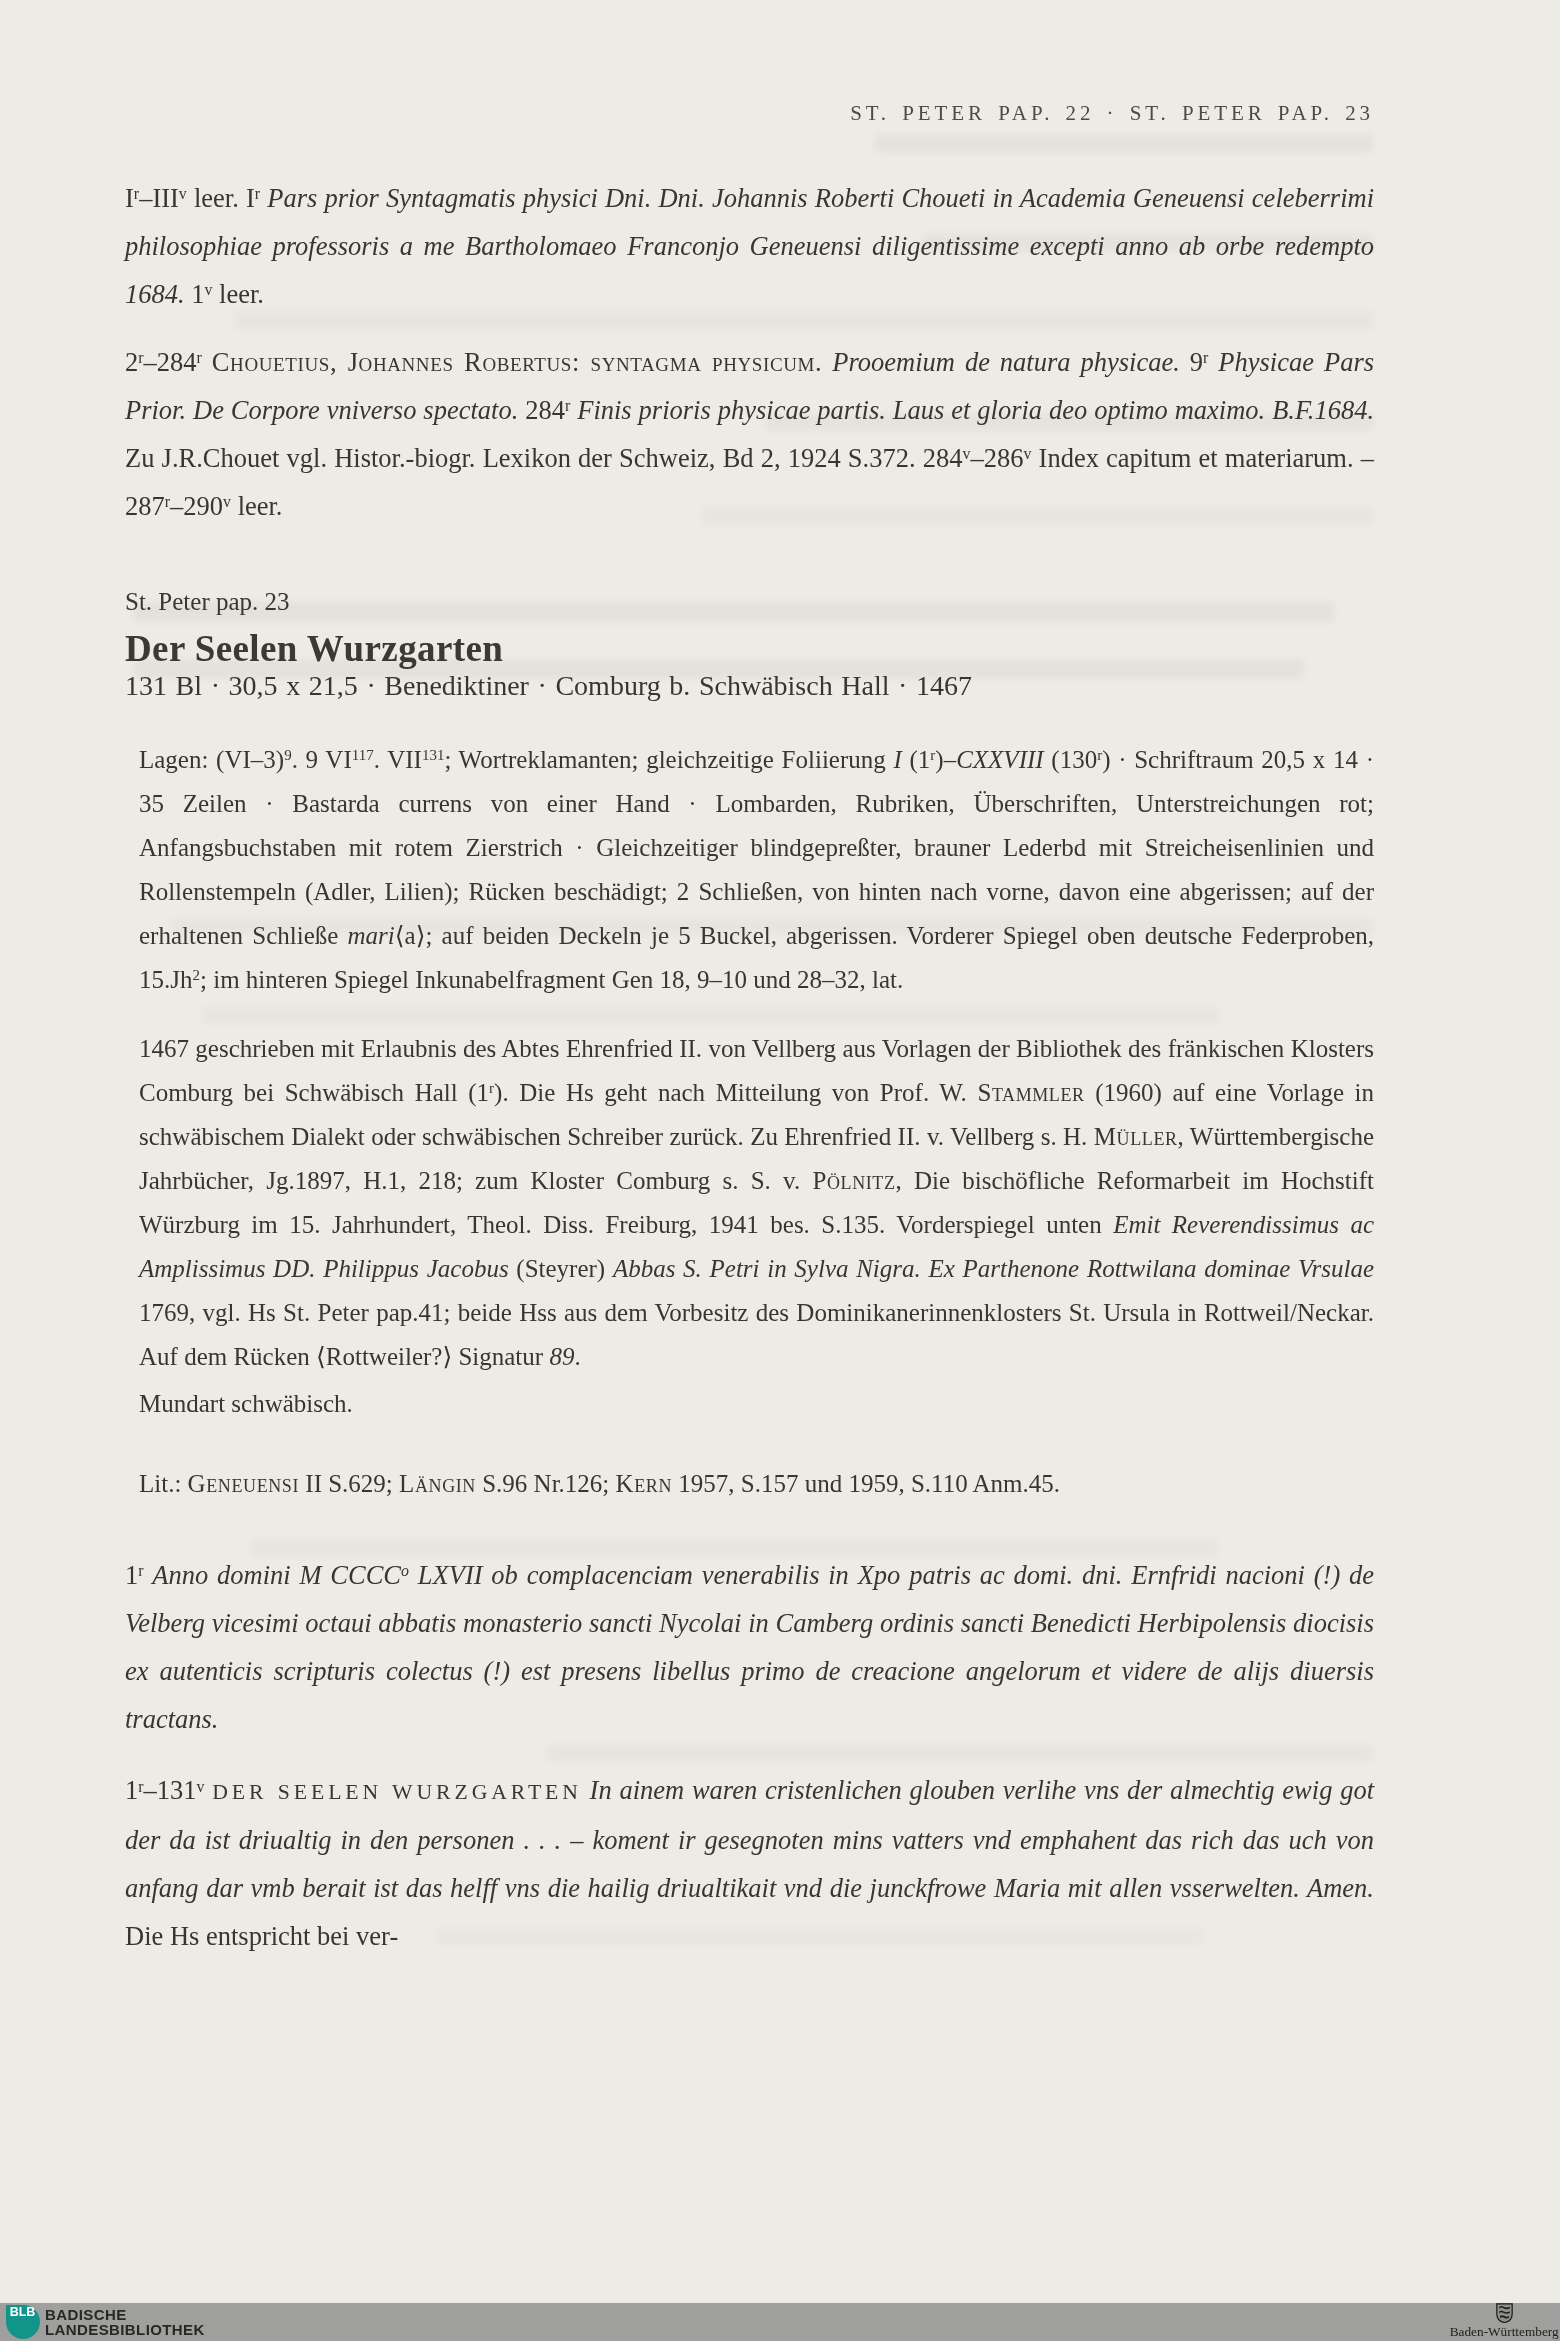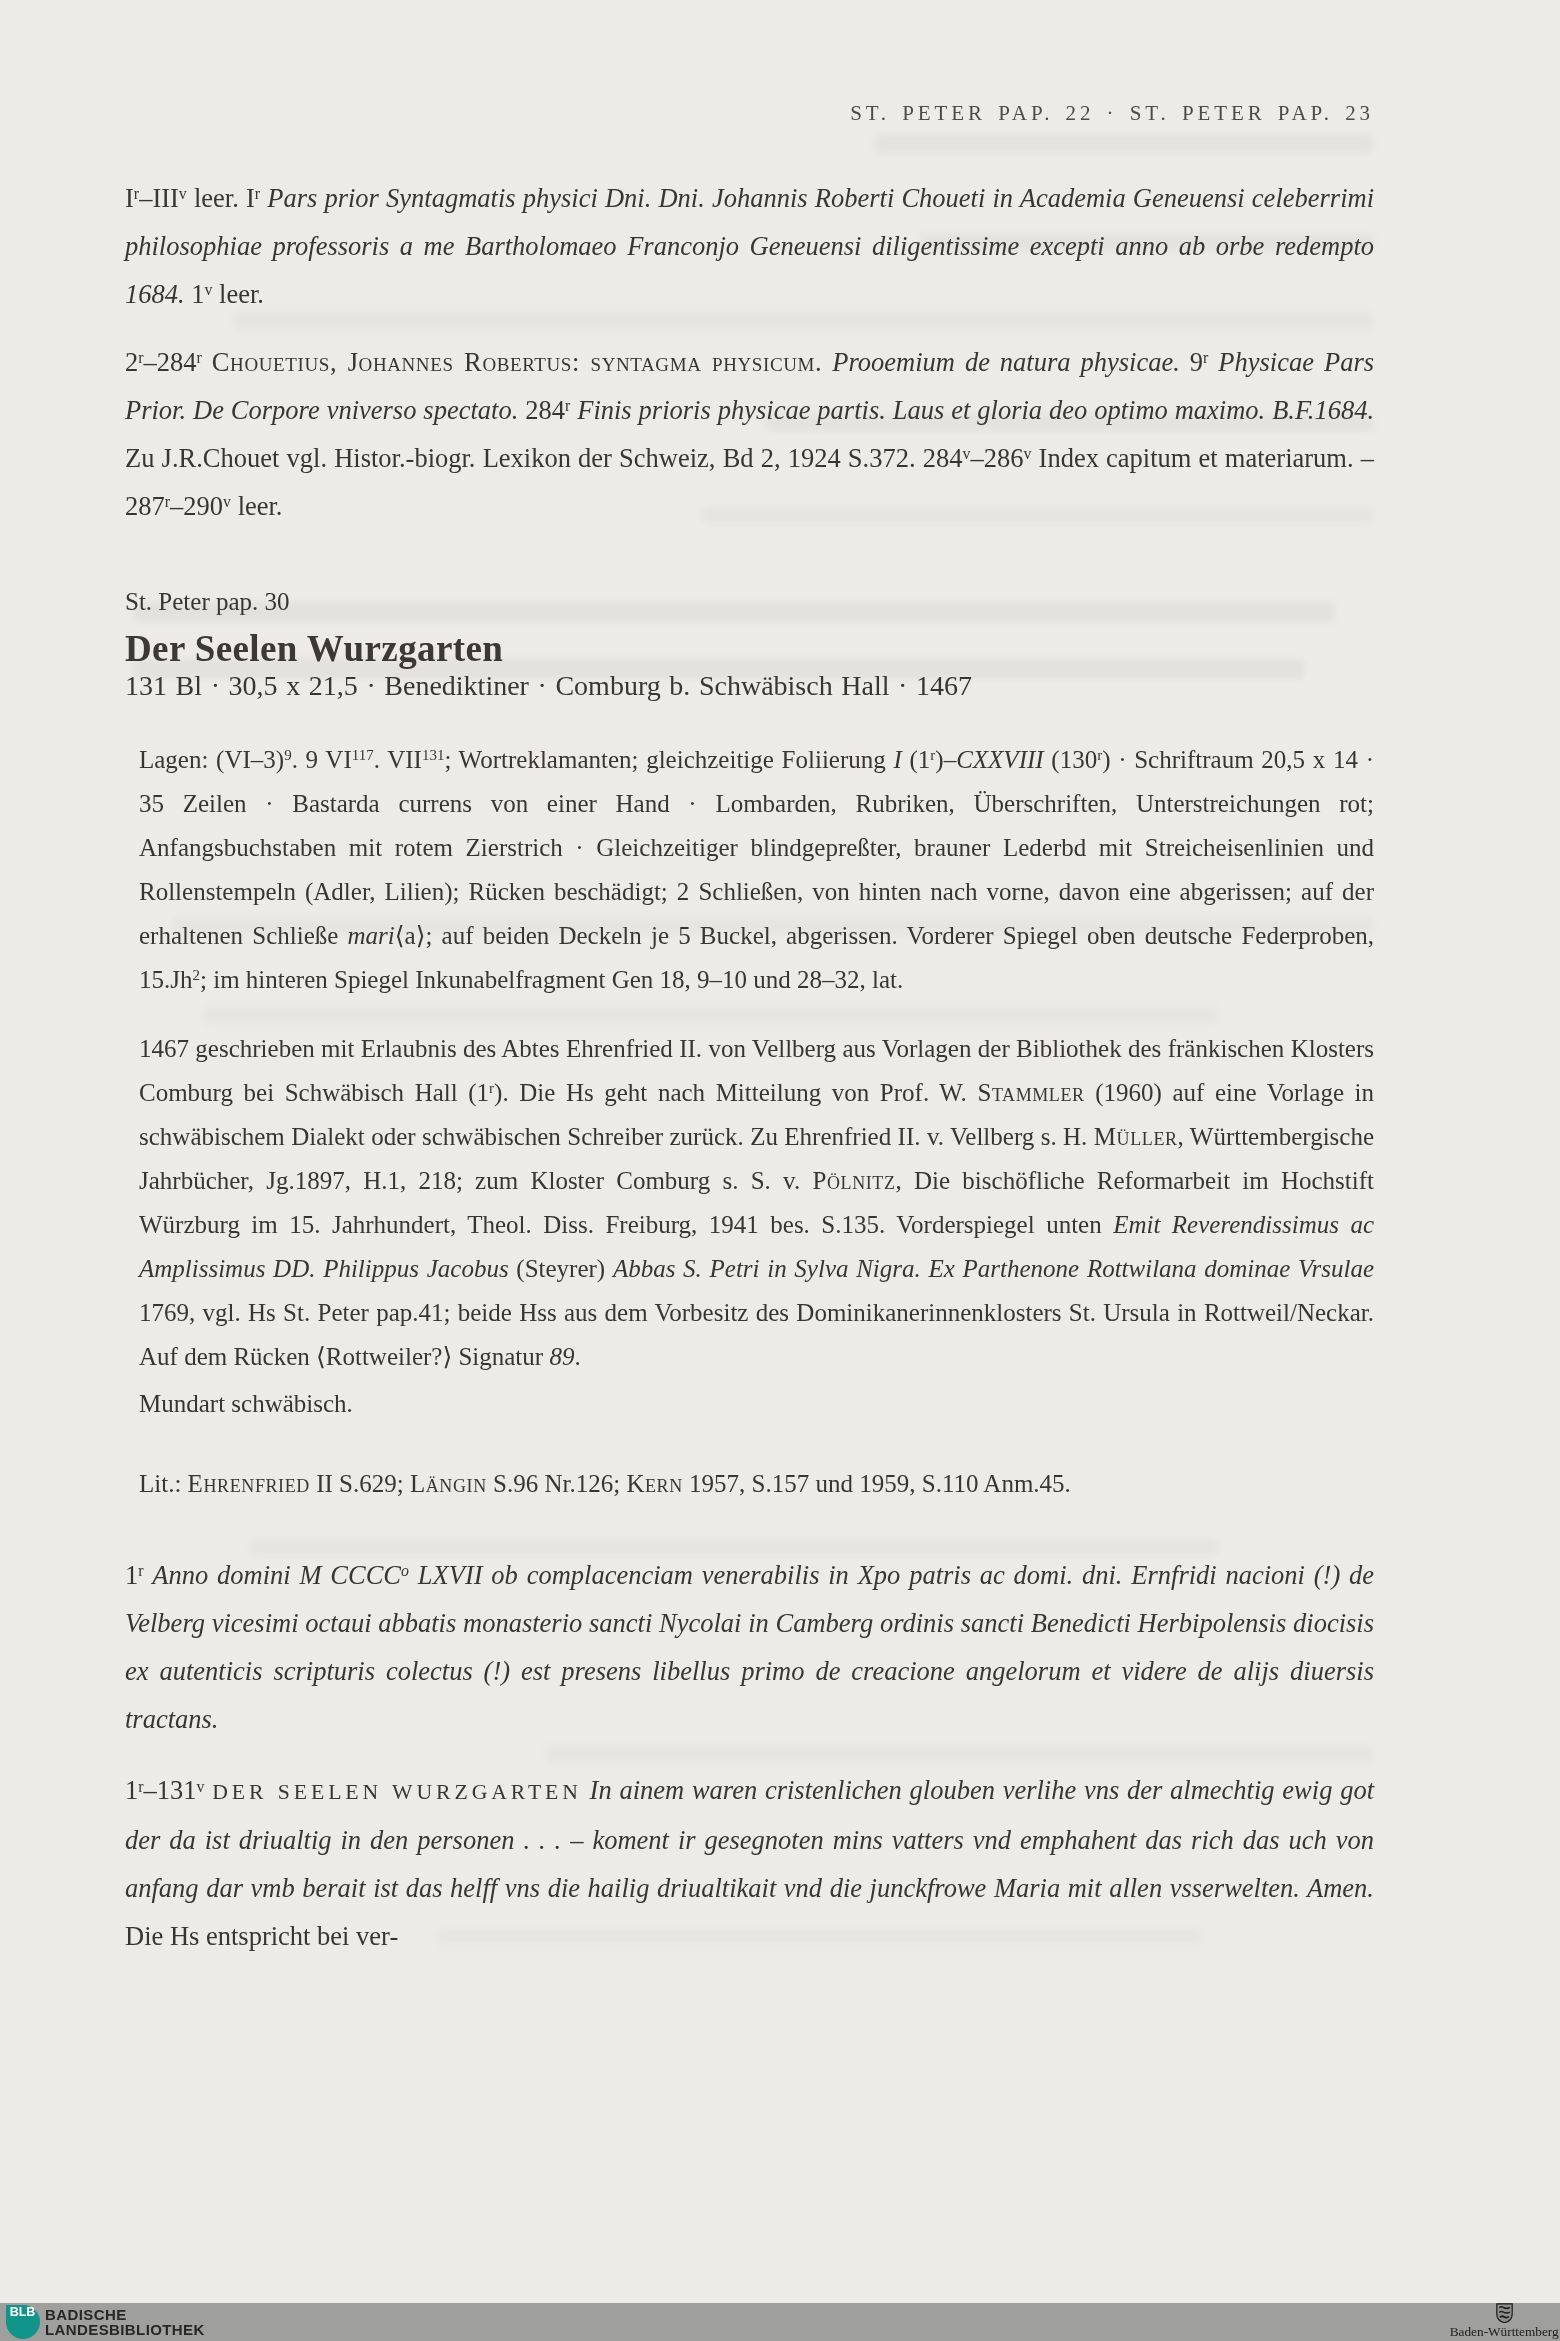--- a/index.html
+++ b/index.html
@@ -163,33 +163,33 @@
   </div>
 
   <div class="content">
 
     <div class="running-head">ST. PETER PAP. 22  ·  ST. PETER PAP. 23</div>
 
     <p class="body-par par-contents"><span class="seg-r">I</span><sup class="seg-sup">r</sup><span class="seg-r">–III</span><sup class="seg-sup">v</sup><span class="seg-r"> leer. I</span><sup class="seg-sup">r</sup><span class="seg-r"> </span><span class="seg-i">Pars prior Syntagmatis physici Dni. Dni. Johannis Roberti Choueti in Academia Geneuensi celeberrimi philosophiae professoris a me Bartholomaeo Franconjo Geneuensi diligentissime excepti anno ab orbe redempto 1684.</span><span class="seg-r"> 1</span><sup class="seg-sup">v</sup><span class="seg-r"> leer.</span></p>
 
     <p class="body-par par-main"><span class="seg-r">2</span><sup class="seg-sup">r</sup><span class="seg-r">–284</span><sup class="seg-sup">r</sup><span class="seg-r"> </span><span class="seg-sc">Chouetius, Johannes Robertus: syntagma physicum.</span><span class="seg-r"> </span><span class="seg-i">Prooemium de natura physicae.</span><span class="seg-r"> 9</span><sup class="seg-sup">r</sup><span class="seg-r"> </span><span class="seg-i">Physicae Pars Prior. De Corpore vniverso spectato.</span><span class="seg-r"> 284</span><sup class="seg-sup">r</sup><span class="seg-r"> </span><span class="seg-i">Finis prioris physicae partis. Laus et gloria deo optimo maximo. B.F.1684.</span><span class="seg-r"> Zu J.R.Chouet vgl. Histor.-biogr. Lexikon der Schweiz, Bd 2, 1924 S.372. 284</span><sup class="seg-sup">v</sup><span class="seg-r">–286</span><sup class="seg-sup">v</sup><span class="seg-r"> Index capitum et materiarum. – 287</span><sup class="seg-sup">r</sup><span class="seg-r">–290</span><sup class="seg-sup">v</sup><span class="seg-r"> leer.</span></p>
 
-    <div class="shelfmark">St. Peter pap. 30</div>
+    <div class="shelfmark">St. Peter pap. 23</div>
 
     <div class="ms-title">Der Seelen Wurzgarten</div>
 
     <div class="format-line">131 Bl  ·  30,5 x 21,5  ·  Benediktiner  ·  Comburg b. Schwäbisch Hall  ·  1467</div>
 
     <p class="petit-par par-codicology"><span class="seg-r">Lagen: (VI–3)</span><sup class="seg-sup">9</sup><span class="seg-r">. 9 VI</span><sup class="seg-sup">117</sup><span class="seg-r">. VII</span><sup class="seg-sup">131</sup><span class="seg-r">; Wortreklamanten; gleichzeitige Foliierung </span><span class="seg-i">I</span><span class="seg-r"> (1</span><sup class="seg-sup">r</sup><span class="seg-r">)–</span><span class="seg-i">CXXVIII</span><span class="seg-r"> (130</span><sup class="seg-sup">r</sup><span class="seg-r">) · Schriftraum 20,5 x 14 · 35 Zeilen · Bastarda currens von einer Hand · Lombarden, Rubriken, Überschriften, Unterstreichungen rot; Anfangsbuchstaben mit rotem Zierstrich · Gleichzeitiger blindgepreßter, brauner Lederbd mit Streicheisenlinien und Rollenstempeln (Adler, Lilien); Rücken beschädigt; 2 Schließen, von hinten nach vorne, davon eine abgerissen; auf der erhaltenen Schließe </span><span class="seg-i">mari</span><span class="seg-r">⟨a⟩; auf beiden Deckeln je 5 Buckel, abgerissen. Vorderer Spiegel oben deutsche Federproben, 15.Jh</span><sup class="seg-sup">2</sup><span class="seg-r">; im hinteren Spiegel Inkunabelfragment Gen 18, 9–10 und 28–32, lat.</span></p>
 
     <p class="petit-par par-provenance"><span class="seg-r">1467 geschrieben mit Erlaubnis des Abtes Ehrenfried II. von Vellberg aus Vorlagen der Bibliothek des fränkischen Klosters Comburg bei Schwäbisch Hall (1</span><sup class="seg-sup">r</sup><span class="seg-r">). Die Hs geht nach Mitteilung von Prof. W. </span><span class="seg-sc">Stammler</span><span class="seg-r"> (1960) auf eine Vorlage in schwäbischem Dialekt oder schwäbischen Schreiber zurück. Zu Ehrenfried II. v. Vellberg s. H. </span><span class="seg-sc">Müller</span><span class="seg-r">, Württembergische Jahrbücher, Jg.1897, H.1, 218; zum Kloster Comburg s. S. v. </span><span class="seg-sc">Pölnitz</span><span class="seg-r">, Die bischöfliche Reformarbeit im Hochstift Würzburg im 15. Jahrhundert, Theol. Diss. Freiburg, 1941 bes. S.135. Vorderspiegel unten </span><span class="seg-i">Emit Reverendissimus ac Amplissimus DD. Philippus Jacobus</span><span class="seg-r"> (Steyrer) </span><span class="seg-i">Abbas S. Petri in Sylva Nigra. Ex Parthenone Rottwilana dominae Vrsulae</span><span class="seg-r"> 1769, vgl. Hs St. Peter pap.41; beide Hss aus dem Vorbesitz des Dominikanerinnenklosters St. Ursula in Rottweil/Neckar. Auf dem Rücken ⟨Rottweiler?⟩ Signatur </span><span class="seg-i">89</span><span class="seg-r">.</span></p>
 
     <p class="petit-par dialect-note">Mundart schwäbisch.</p>
 
-    <p class="petit-par literature"><span class="seg-r">Lit.: </span><span class="seg-sc">Ehrenfried</span><span class="seg-r"> II S.629; </span><span class="seg-sc">Längin</span><span class="seg-r"> S.96 Nr.126; </span><span class="seg-sc">Kern</span><span class="seg-r"> 1957, S.157 und 1959, S.110 Anm.45.</span></p>
+    <p class="petit-par literature"><span class="seg-r">Lit.: </span><span class="seg-sc">Geneuensi</span><span class="seg-r"> II S.629; </span><span class="seg-sc">Längin</span><span class="seg-r"> S.96 Nr.126; </span><span class="seg-sc">Kern</span><span class="seg-r"> 1957, S.157 und 1959, S.110 Anm.45.</span></p>
 
     <p class="body-par par-latin"><span class="seg-r">1</span><sup class="seg-sup">r</sup><span class="seg-r"> </span><span class="seg-i">Anno domini M CCCC</span><sup class="seg-supi">o</sup><span class="seg-i"> LXVII ob complacenciam venerabilis in Xpo patris ac domi. dni. Ernfridi nacioni (!) de Velberg vicesimi octaui abbatis monasterio sancti Nycolai in Camberg ordinis sancti Benedicti Herbipolensis diocisis ex autenticis scripturis colectus (!) est presens libellus primo de creacione angelorum et videre de alijs diuersis tractans.</span></p>
 
     <p class="body-par par-german"><span class="seg-r">1</span><sup class="seg-sup">r</sup><span class="seg-r">–131</span><sup class="seg-sup">v</sup><span class="seg-r"> </span><span class="seg-spaced">DER SEELEN WURZGARTEN</span><span class="seg-r"> </span><span class="seg-i">In ainem waren cristenlichen glouben verlihe vns der almechtig ewig got der da ist driualtig in den personen . . . – koment ir gesegnoten mins vatters vnd emphahent das rich das uch von anfang dar vmb berait ist das helff vns die hailig driualtikait vnd die junckfrowe Maria mit allen vsserwelten. Amen.</span><span class="seg-r"> Die Hs entspricht bei ver-</span></p>
 
   </div>
 
   <div class="footer-band">
 
     <div class="blb-logo">

